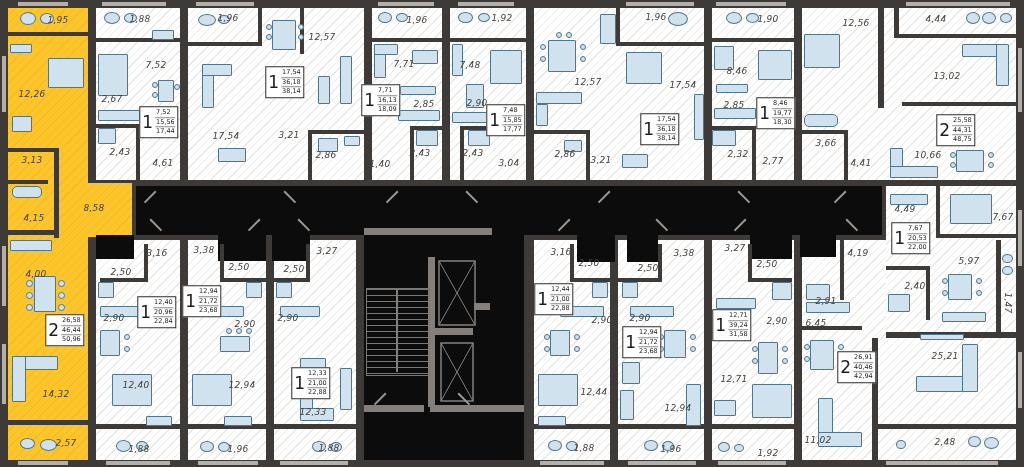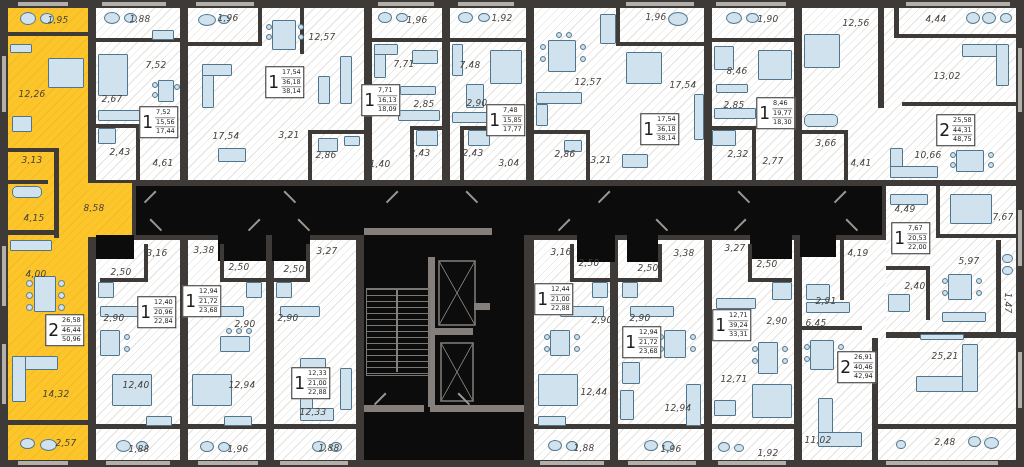--- a/index.html
+++ b/index.html
@@ -504,21 +504,21 @@
       <span class="room-label" style="left: 735px; top: 248px;">3,27</span>
       <span class="room-label" style="left: 767px; top: 264px;">2,50</span>
       <span class="room-label" style="left: 777px; top: 321px;">2,90</span>
       <span class="room-label" style="left: 734px; top: 379px;">12,71</span>
       <span class="room-label" style="left: 768px; top: 453px;">1,92</span>
       <div class="info-box" style="left: 732px; top: 325px;">
         <span class="big">1</span>
         <span class="vals">
           <i>12,71</i>
           <i>39,24</i>
-          <i>33,31</i>
+          <i>31,58</i>
         </span>
       </div>
       <span class="room-label" style="left: 561px; top: 252px;">3,16</span>
       <span class="room-label" style="left: 589px; top: 263px;">2,50</span>
       <span class="room-label" style="left: 602px; top: 320px;">2,90</span>
       <span class="room-label" style="left: 594px; top: 392px;">12,44</span>
       <span class="room-label" style="left: 584px; top: 448px;">1,88</span>
       <div class="info-box" style="left: 554px; top: 299px;">
         <span class="big">1</span>
         <span class="vals">

